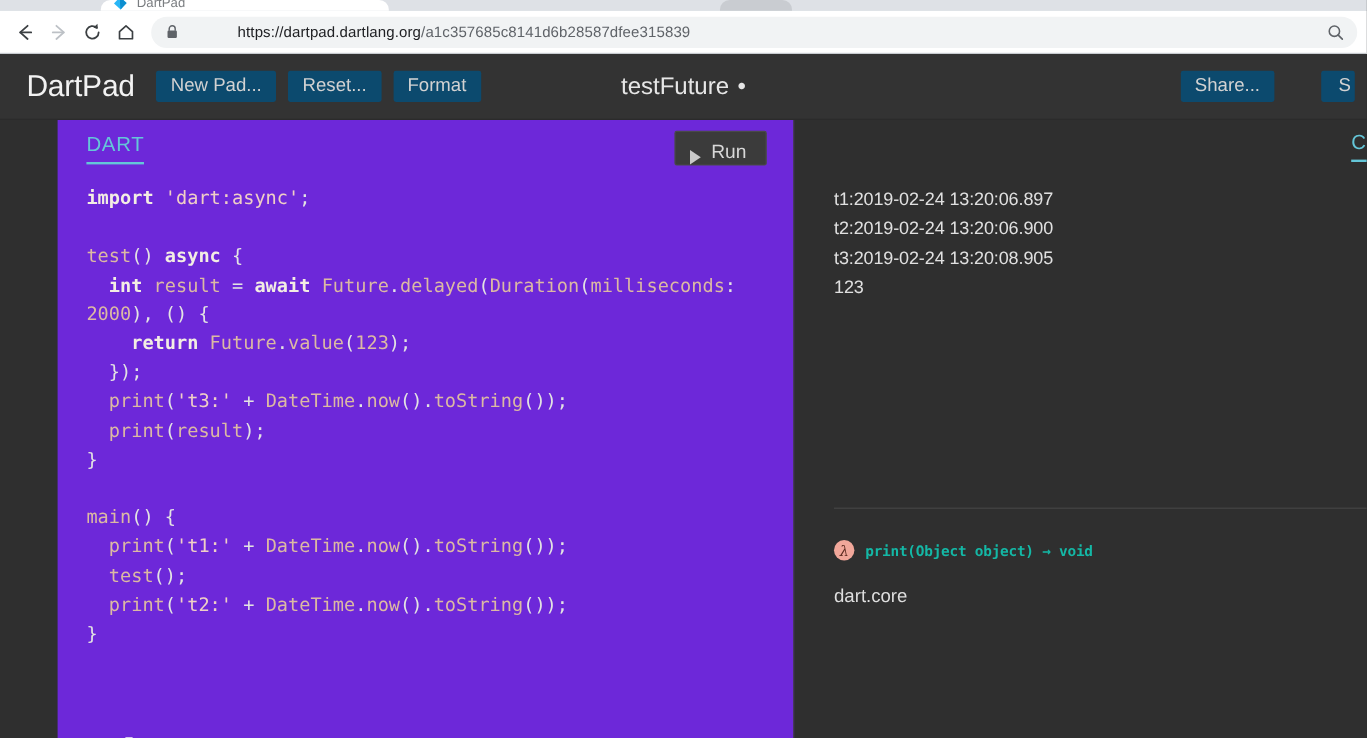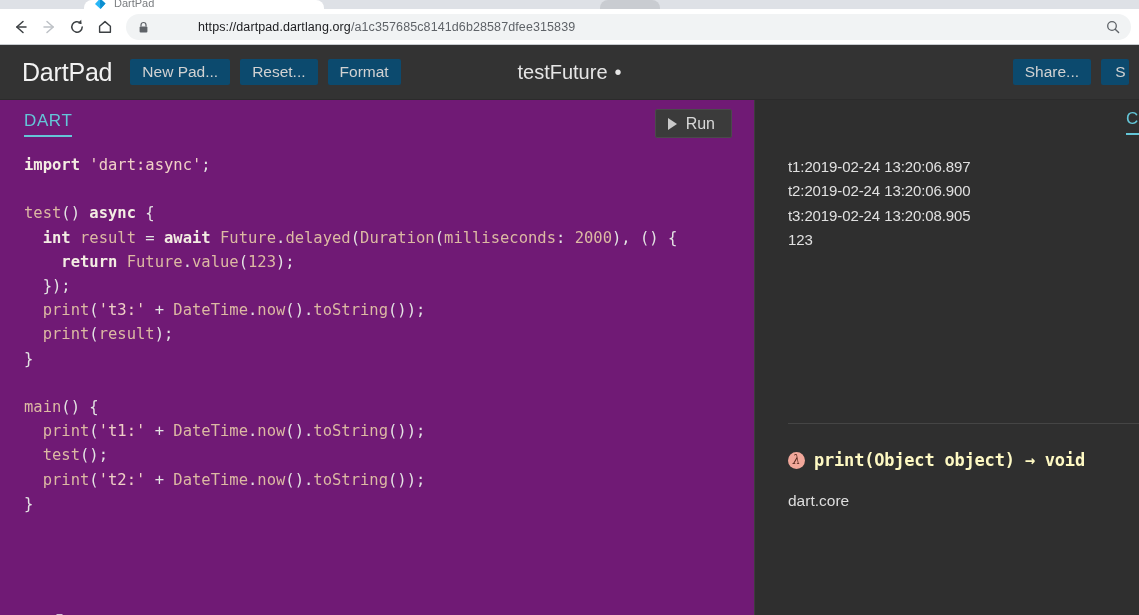--- a/index.html
+++ b/index.html
@@ -169,41 +169,42 @@
     margin-left: 7px;
   }
   .hdr-right {
     position: absolute;
     right: 0;
     top: 0; bottom: 0;
     display: flex;
     align-items: center;
     padding-right: 0;
   }
-  .hdr-right .hdr-btn { margin-right: 10px; }
+  .hdr-right .hdr-btn { margin-right: 10px; margin-left: 29px; }
   .hdr-btn-clipped {
     width: 28px;
     overflow: hidden;
     padding: 0 0 0 11px;
     margin-right: 0;
   }
 
   
   .main {
     display: flex;
     height: 515px;
     background: #2f2f2f;
   }
 
   .editor-pane {
-    width: 755px;
+    width: 614px;
     flex: none;
     position: relative;
-    background: #701a75;
+    background: #6d28d9;
     border-right: 1px solid #3d3d3d;
+    margin-left: 48px;
   }
 
   .tabbar {
     height: 47px;
     display: flex;
     align-items: center;
     padding: 0 22px 0 24px;
     position: relative;
   }
   .tab-label {
@@ -220,21 +221,21 @@
     right: 22px;
     top: 9px;
     height: 29px;
     background: #3b3b3b;
     border: 1px solid #4a4a4a;
     border-radius: 2px;
     color: #d8d8d8;
     font-size: 16px;
     padding: 0 16px 0 12px;
     display: flex;
-    align-items: center;
+    align-items: flex-end;
     gap: 9px;
     font-family: "Liberation Sans", sans-serif;
     cursor: pointer;
   }
   .run-tri {
     width: 0; height: 0;
     border-left: 9px solid #c9c9c9;
     border-top: 6px solid transparent;
     border-bottom: 6px solid transparent;
   }
@@ -330,22 +331,22 @@
     font-family: "DejaVu Serif", serif;
     font-style: italic;
     display: flex;
     align-items: center;
     justify-content: center;
     flex: none;
     line-height: 1;
   }
   .doc-sig-text {
     font-family: "DejaVu Sans Mono", "Liberation Mono", monospace;
-    font-size: 17px;
-    color: #fef9c3;
+    font-size: 12px;
+    color: #14b8a6;
     font-weight: bold;
     letter-spacing: -0.2px;
   }
   .doc-body {
     margin-top: 21px;
     font-size: 15.5px;
     color: #dedede;
     line-height: 22.5px;
     white-space: nowrap;
   }

